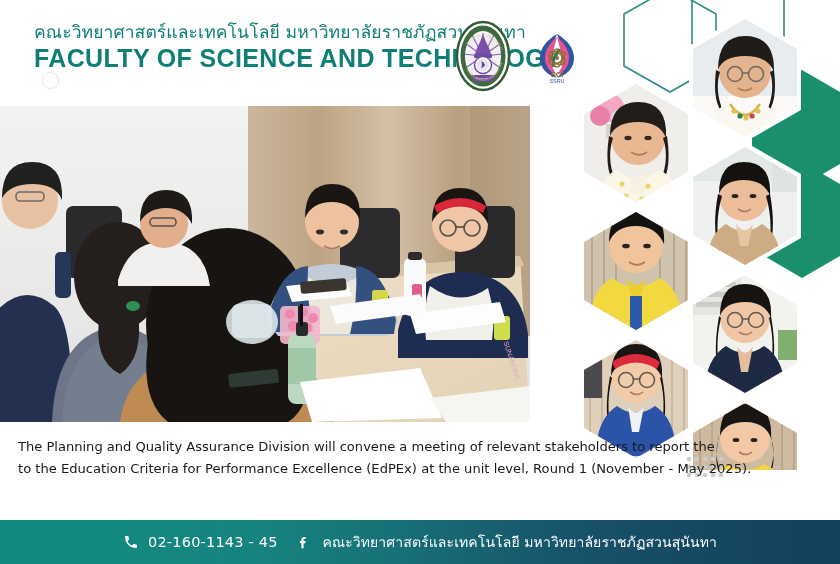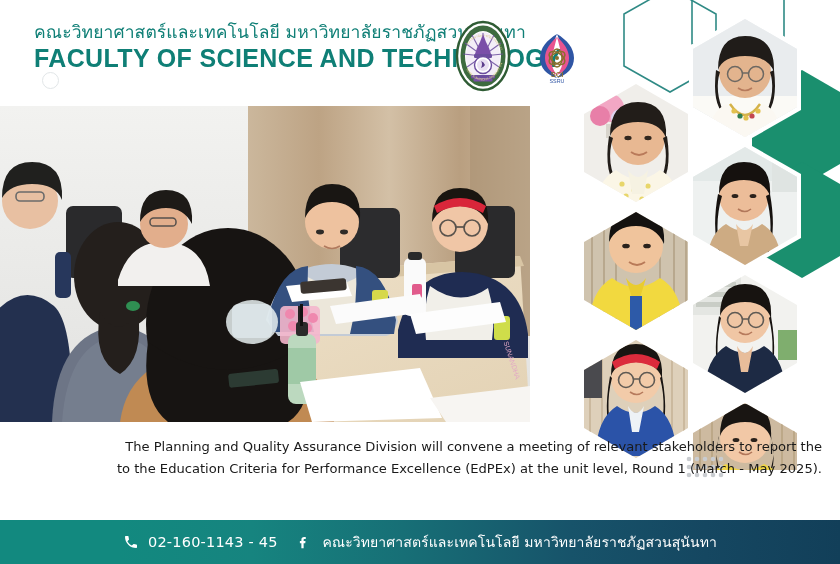--- a/index.html
+++ b/index.html
@@ -47,21 +47,21 @@
   
   .collage { position:absolute; left:530px; top:0; width:310px; height:470px; z-index:12; }
   .collage > svg { display:block; width:310px; height:470px; }
 
   
   .dots { position:absolute; left:686px; top:456px; z-index:14; }
 
   
   .description {
     position:absolute; left:0; top:436px; width:840px;
-    text-align:right; z-index:20;
+    text-align:left; z-index:20;
     color:#1a1a1a; font-size:13.1px; line-height:21.5px;
     font-family:"DejaVu Sans","Liberation Sans",sans-serif;
     padding:0 18px;
   }
   .description .ln { display:block; white-space:nowrap; }
   .description .ln:nth-child(1) { letter-spacing:-.02px; }
 
   
   .footer {
     position:absolute; left:0; bottom:0; width:840px; height:44px; z-index:40;
@@ -489,21 +489,21 @@
       <circle cx="3" cy="19" r="2.3"></circle>
         <circle cx="11" cy="19" r="2.3"></circle>
         <circle cx="19" cy="19" r="2.3"></circle>
       <circle cx="27" cy="19" r="2.3"></circle>
         <circle cx="35" cy="19" r="2.3"></circle>
     </g>
   </svg>
 
   <div class="description">
     <span class="ln">The Planning and Quality Assurance Division will convene a meeting of relevant stakeholders to report the</span>
-    <span class="ln">to the Education Criteria for Performance Excellence (EdPEx) at the unit level, Round 1 (March - May 2025).</span>
+    <span class="ln">to the Education Criteria for Performance Excellence (EdPEx) at the unit level, Round 1 (November - May 2025).</span>
   </div>
 
   <div class="footer">
     <span class="phone-icon">
       <svg width="16" height="16" viewBox="0 0 24 24" fill="#ffffff">
         <path d="M6.6 10.8c1.4 2.8 3.8 5.2 6.6 6.6l2.2-2.2c.3-.3.7-.4 1-.2 1.2.4 2.4.6 3.6.6.6 0 1 .4 1 1V20c0 .6-.4 1-1 1C10.6 21 3 13.4 3 4c0-.6.4-1 1-1h3.4c.6 0 1 .4 1 1 0 1.3.2 2.5.6 3.6.1.4 0 .8-.2 1.1l-2.2 2.1z"></path>
       </svg>
     </span>
     <span class="phone-num">02-160-1143 - 45</span>
     <span class="fb-icon">

